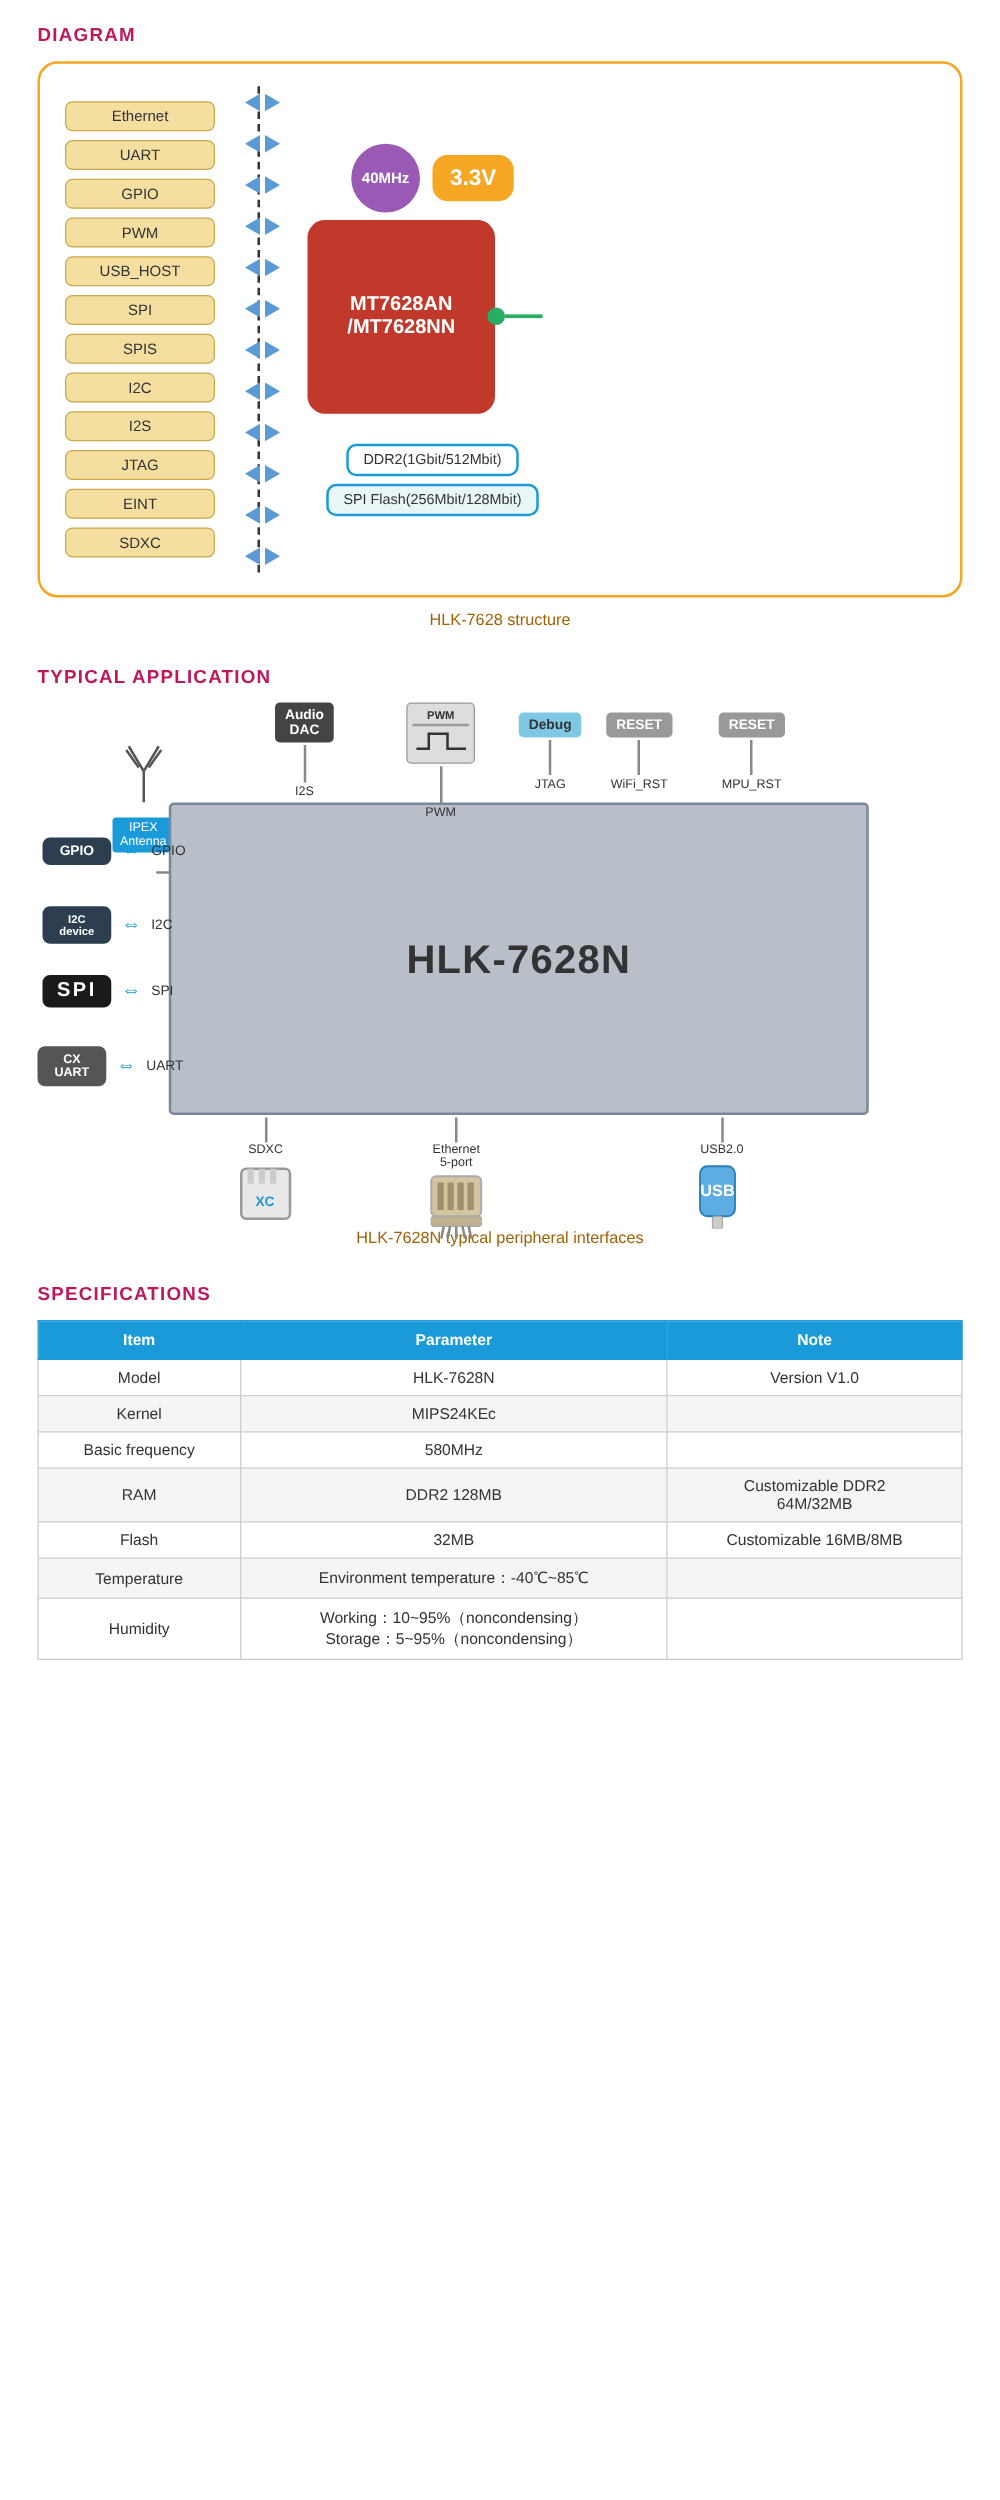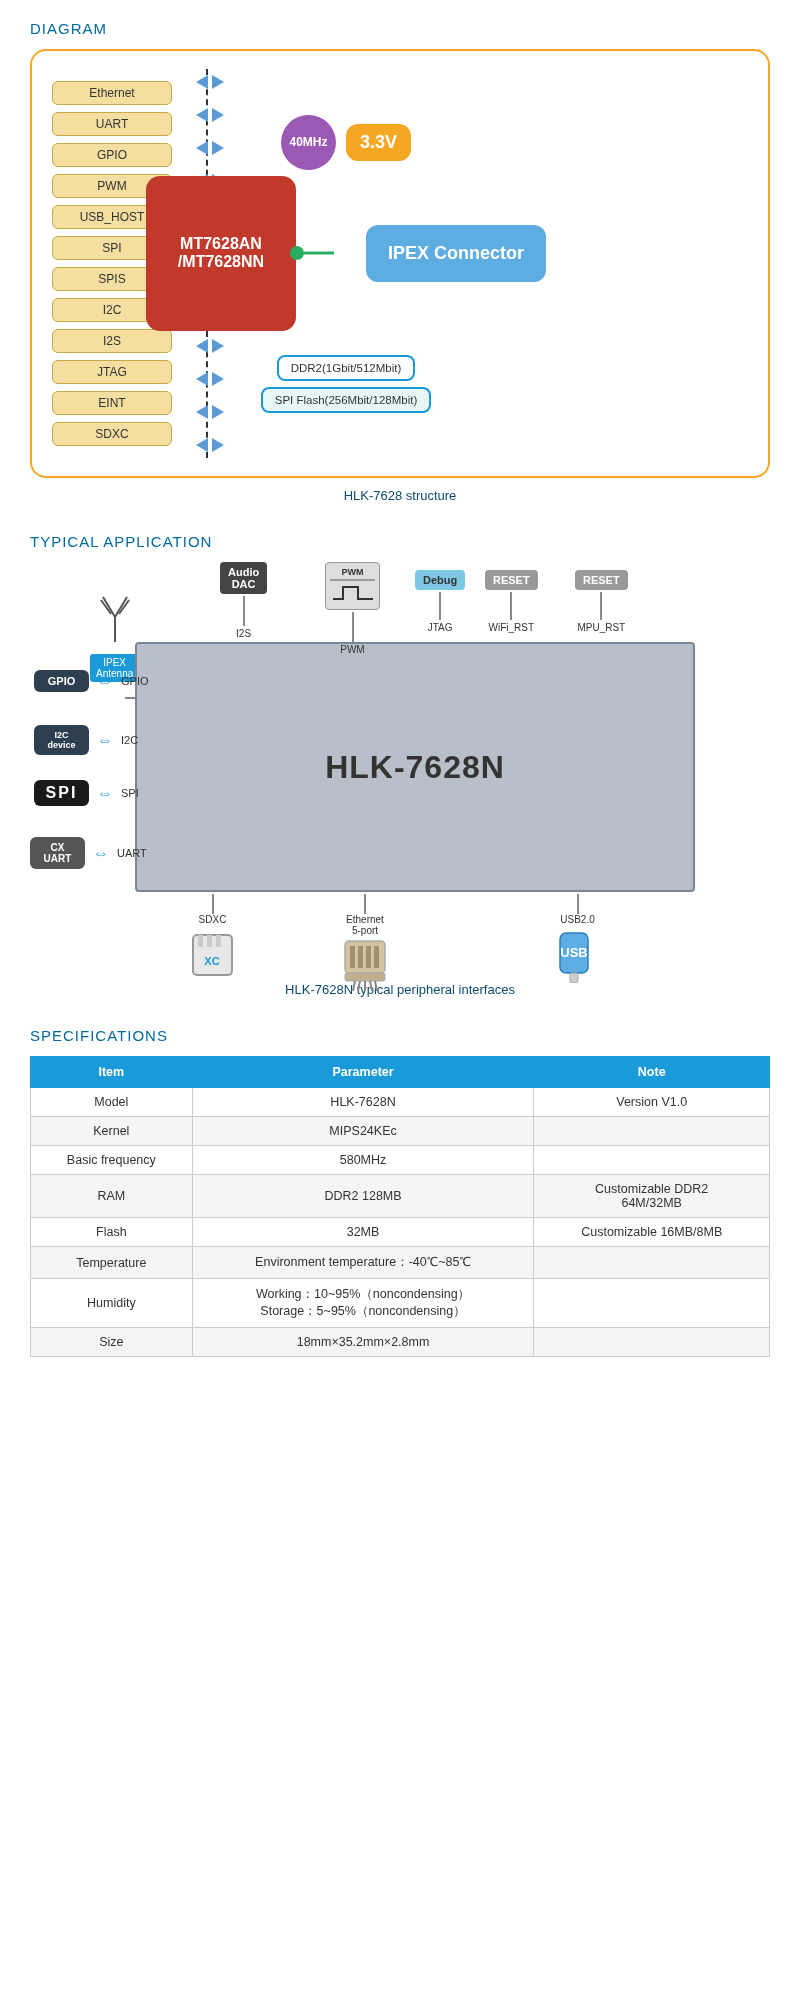--- a/index.html
+++ b/index.html
@@ -10,23 +10,23 @@
       font-family: Arial, sans-serif;
       font-size: 13px;
       color: #333;
     }
     .page {
       padding: 20px 30px;
     }
 
     
     .section-title {
-      color: #0369a1;
+      color: #be185d;
       font-size: 15px;
-      font-weight: normal;
+      font-weight: bold;
       margin-bottom: 12px;
       letter-spacing: 1px;
     }
 
     
     .diagram-section { margin-bottom: 30px; }
     .diagram-box {
       border: 2px solid #f5a623;
       border-radius: 16px;
       padding: 18px 20px;
@@ -188,21 +188,21 @@
       font-weight: bold;
       text-align: center;
       margin-left: 20px;
       white-space: nowrap;
     }
 
     .caption {
       text-align: center;
       margin-top: 10px;
       font-size: 13px;
-      color: #0c4a6e;
+      color: #a16207;
     }
 
     
     .typical-section { margin-bottom: 30px; }
 
     
     .app-board {
       position: absolute;
       left: 105px;
       top: 80px;
@@ -386,21 +386,20 @@
             <div class="badge-volt">3.3V</div>
           </div>
           <div style="display:flex; align-items:center;">
             <div class="chip-box">
               <span>MT7628AN</span>
               <span>/MT7628NN</span>
               <div class="chip-connector-dot"></div>
               <div class="chip-connector-line"></div>
             </div>
             <div style="width:50px;"></div>
-            <div class="ipex-box">IPEX Connector</div>
           </div>
           <div class="bottom-boxes">
             <div class="mem-box">DDR2(1Gbit/512Mbit)</div>
             <div class="mem-box spi">SPI Flash(256Mbit/128Mbit)</div>
           </div>
         </div>
 
       </div>
     </div>
     <div class="caption">HLK-7628 structure</div>
@@ -588,22 +587,17 @@
             <td>Temperature</td>
             <td style="white-space: pre-line;">Environment temperature：-40℃~85℃</td>
             <td style="white-space: pre-line;"></td>
           </tr>
           <tr>
             <td>Humidity</td>
             <td style="white-space: pre-line;">Working：10~95%（noncondensing）
 Storage：5~95%（noncondensing）</td>
             <td style="white-space: pre-line;"></td>
           </tr>
-          <tr>
-            <td>Size</td>
-            <td style="white-space: pre-line;">18mm×35.2mm×2.8mm</td>
-            <td style="white-space: pre-line;"></td>
-          </tr>
         </tbody>
     </table>
   </div>
 
 </div>
 
 </body></html>

